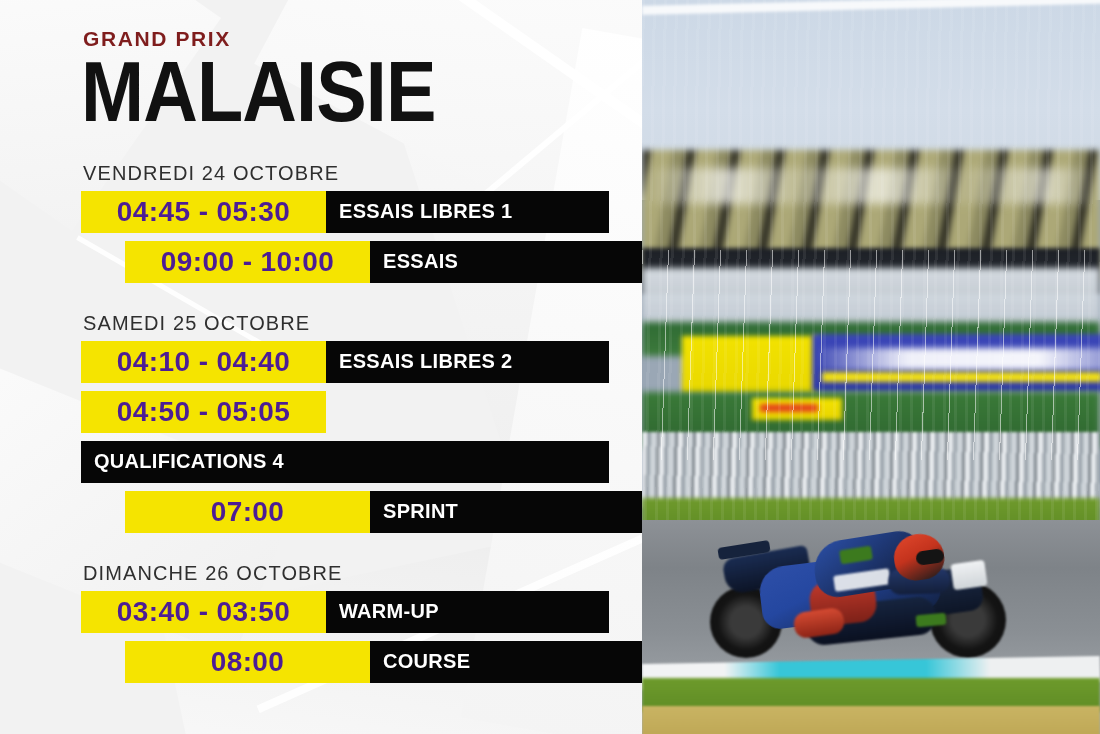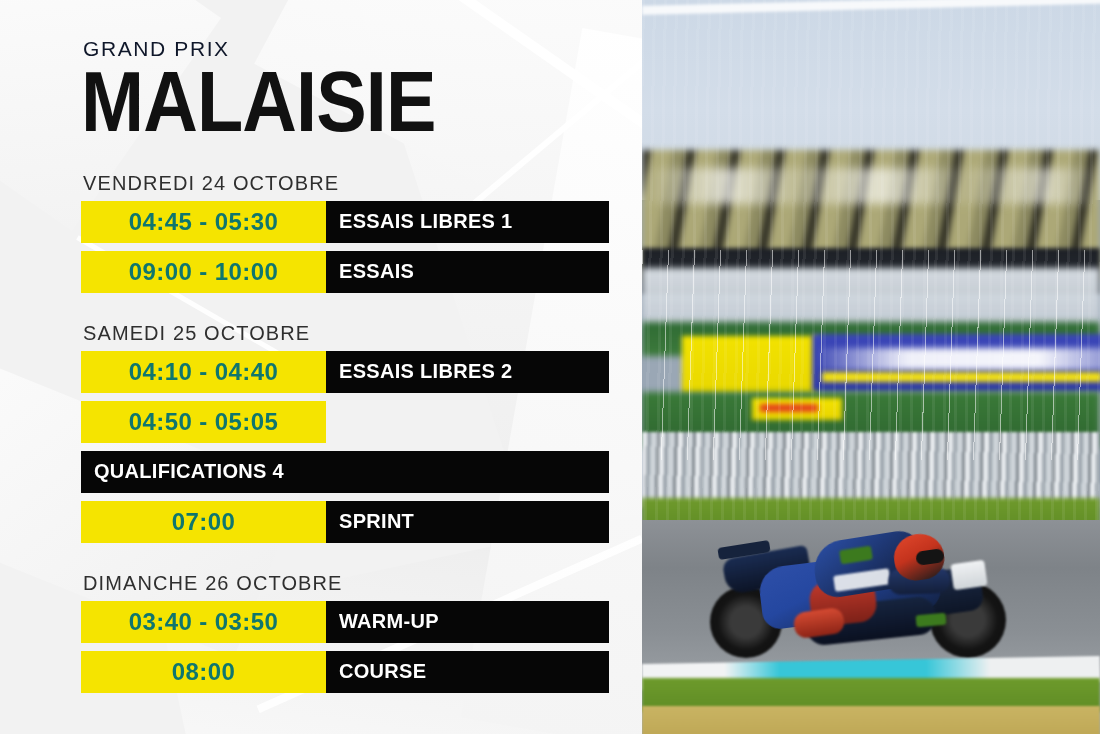--- a/index.html
+++ b/index.html
@@ -56,24 +56,24 @@
 
   .content {
     position: relative;
     z-index: 5;
     padding: 22px 0 0 81px;
   }
 
   .kicker {
     font-size: 21px;
     letter-spacing: 1.6px;
-    color: #0f172a;
-    font-weight: 400;
+    color: #7f1d1d;
+    font-weight: 700;
     line-height: 1;
-    margin: 16px 0 2px 2px;
+    margin: 6px 0 2px 2px;
   }
   .title {
     font-family: "Liberation Sans Narrow", "Liberation Sans", sans-serif;
     font-size: 86px;
     font-weight: 700;
     letter-spacing: -1px;
     color: #111111;
     line-height: .95;
     margin: 2px 0 0 0;
     transform: scaleX(.88);
@@ -91,26 +91,26 @@
     font-weight: 400;
     margin: 0 0 8px 2px;
     line-height: 1;
   }
   .row {
     display: flex;
     width: 528px;
     height: 42px;
     margin-bottom: 8px;
   }
-  .row:last-child { margin-bottom: 0; }
+  .row:last-child { margin-bottom: 0; margin-left: 44px; }
   .row-time {
     width: 245px;
     background: #f5e400;
-    color: #0f766e;
-    font-size: 24px;
+    color: #4c1d95;
+    font-size: 28px;
     font-weight: 700;
     letter-spacing: .4px;
     display: flex;
     align-items: center;
     justify-content: center;
   }
   .row-name {
     flex: 1;
     background: #060606;
     color: #ffffff;

